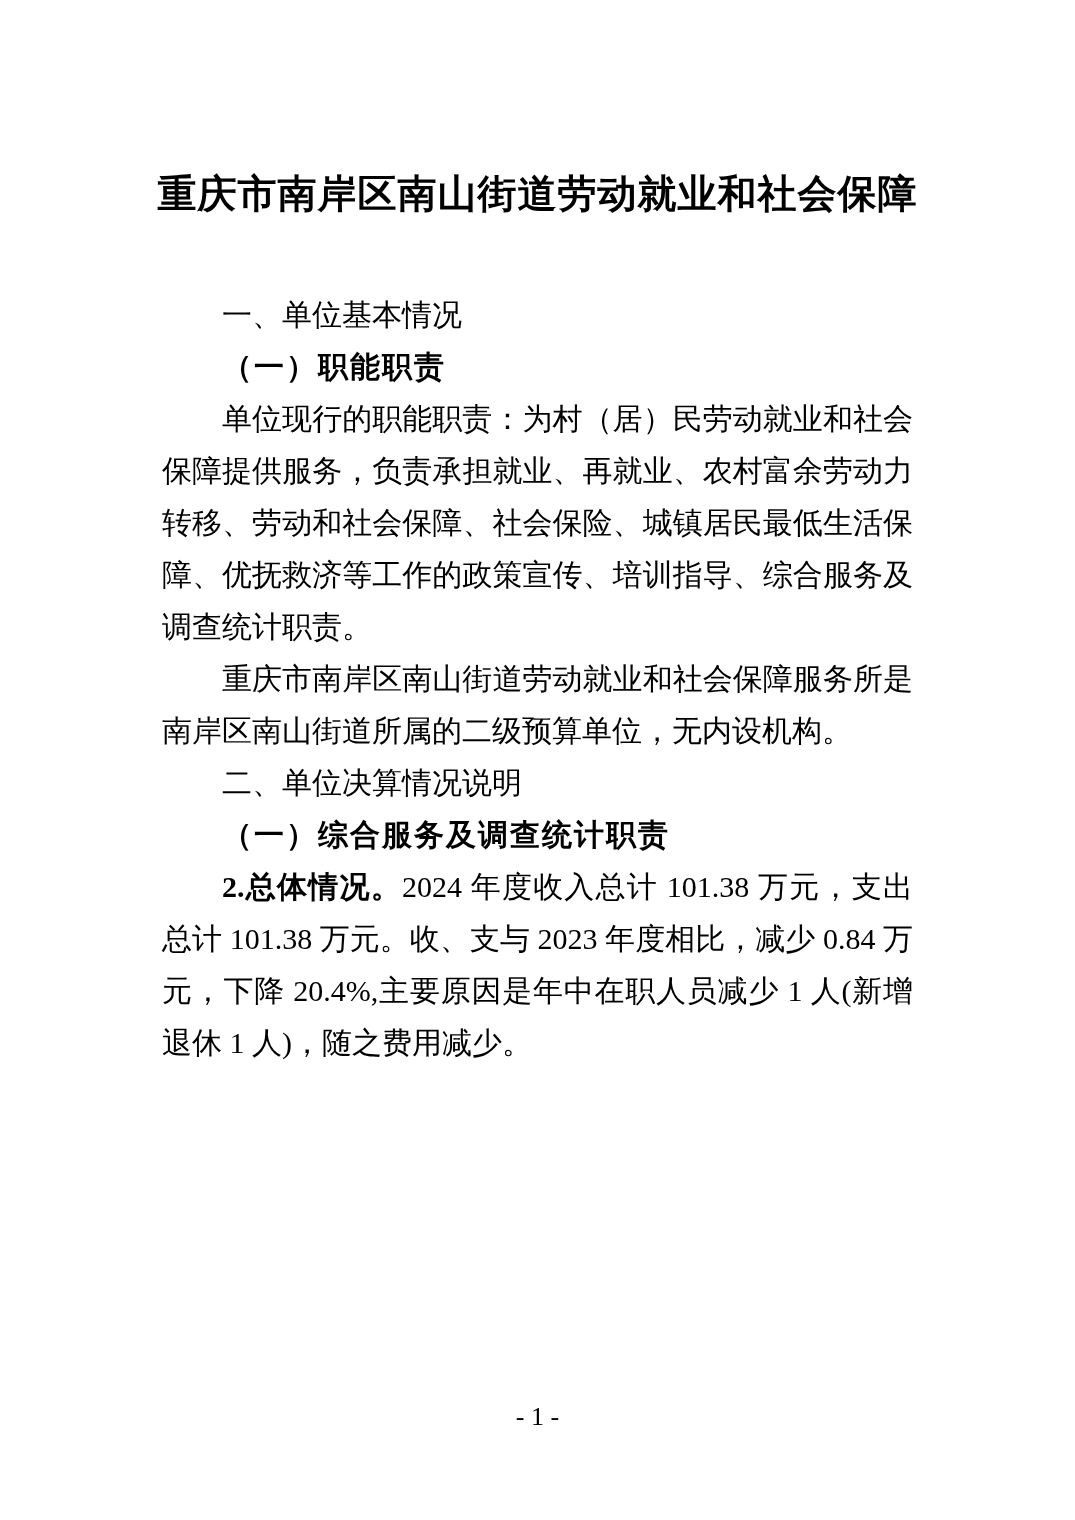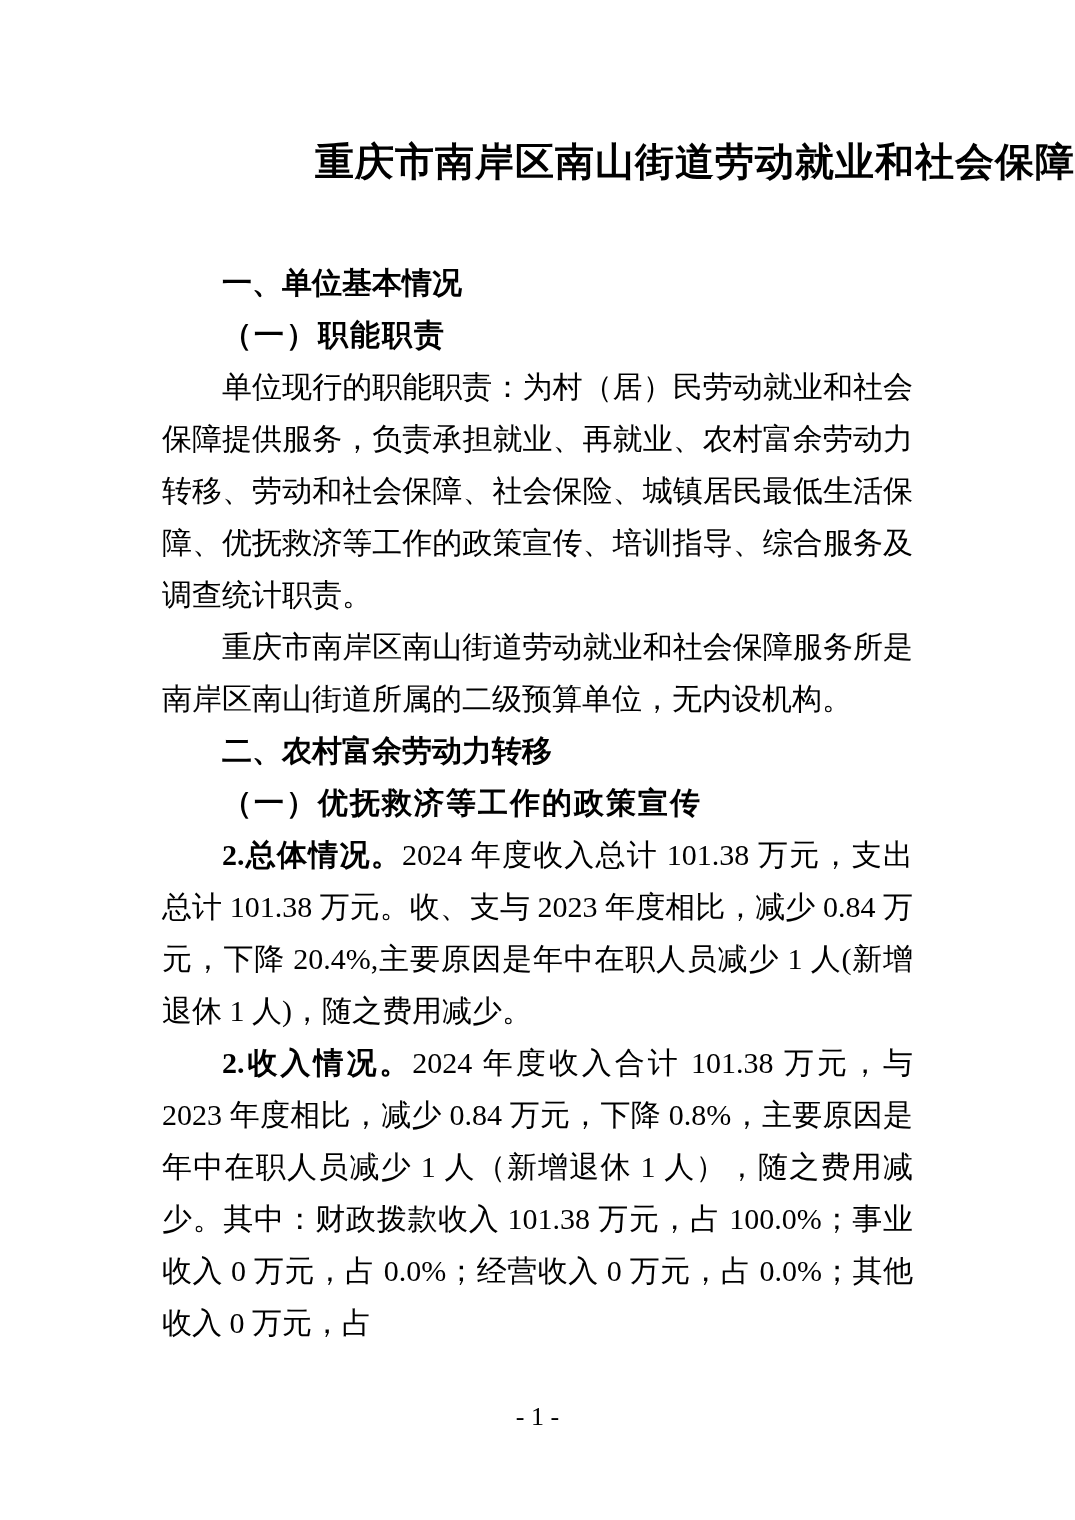--- a/index.html
+++ b/index.html
@@ -10,38 +10,39 @@
   .page {
     position: relative;
     width: 1075px;
     height: 1520px;
     background: #ffffff;
     color: #000000;
     overflow: hidden;
   }
   .doc-title {
     padding-top: 136px;
-    text-align: right;
+    text-align: center;
     font-family: "Liberation Serif", "DejaVu Serif", serif;
     font-weight: 700;
     font-size: 39px;
     line-height: 51px;
     letter-spacing: 1px;
+    margin-top: 32px;
   }
   .content {
     margin: 70px 162px 0 162px;
     font-size: 30px;
     line-height: 52px;
   }
   .content > div {
     margin: 0;
   }
   .h1 {
     font-family: "Liberation Sans", "DejaVu Sans", sans-serif;
-    font-weight: 700;
+    font-weight: 400;
     text-indent: 2em;
   }
   .h2 {
     font-family: "Liberation Serif", "DejaVu Serif", serif;
     font-weight: 700;
     text-indent: 2em;
     letter-spacing: 2px;
   }
   .para {
     font-family: "Liberation Serif", "DejaVu Serif", serif;
@@ -69,21 +70,20 @@
 
   <div class="doc-title">
     <div>重庆市南岸区南山街道劳动就业和社会保障</div>
   </div>
 
   <div class="content">
     <div class="h1">一、单位基本情况</div>
     <div class="h2">（一）职能职责</div>
     <div class="para">单位现行的职能职责：为村（居）民劳动就业和社会保障提供服务，负责承担就业、再就业、农村富余劳动力转移、劳动和社会保障、社会保险、城镇居民最低生活保障、优抚救济等工作的政策宣传、培训指导、综合服务及调查统计职责。</div>
     <div class="para">重庆市南岸区南山街道劳动就业和社会保障服务所是南岸区南山街道所属的二级预算单位，无内设机构。</div>
-    <div class="h1">二、农村富余劳动力转移</div>
-    <div class="h2">（一）优抚救济等工作的政策宣传</div>
+    <div class="h1">二、单位决算情况说明</div>
+    <div class="h2">（一）综合服务及调查统计职责</div>
     <div class="para"><span class="lead">2.总体情况。</span><span>2024 年度收入总计 101.38 万元，支出总计 101.38 万元。收、支与 2023 年度相比，减少 0.84 万元，下降 20.4%,主要原因是年中在职人员减少 1 人(新增退休 1 人)，随之费用减少。</span></div>
-    <div class="para"><span class="lead">2.收入情况。</span><span>2024 年度收入合计 101.38 万元，与 2023 年度相比，减少 0.84 万元，下降 0.8%，主要原因是年中在职人员减少 1 人（新增退休 1 人），随之费用减少。其中：财政拨款收入 101.38 万元，占 100.0%；事业收入 0 万元，占 0.0%；经营收入 0 万元，占 0.0%；其他收入 0 万元，占</span></div>
   </div>
 
   <div class="footer">- 1 -</div>
 
 </div>
 
 </body></html>

